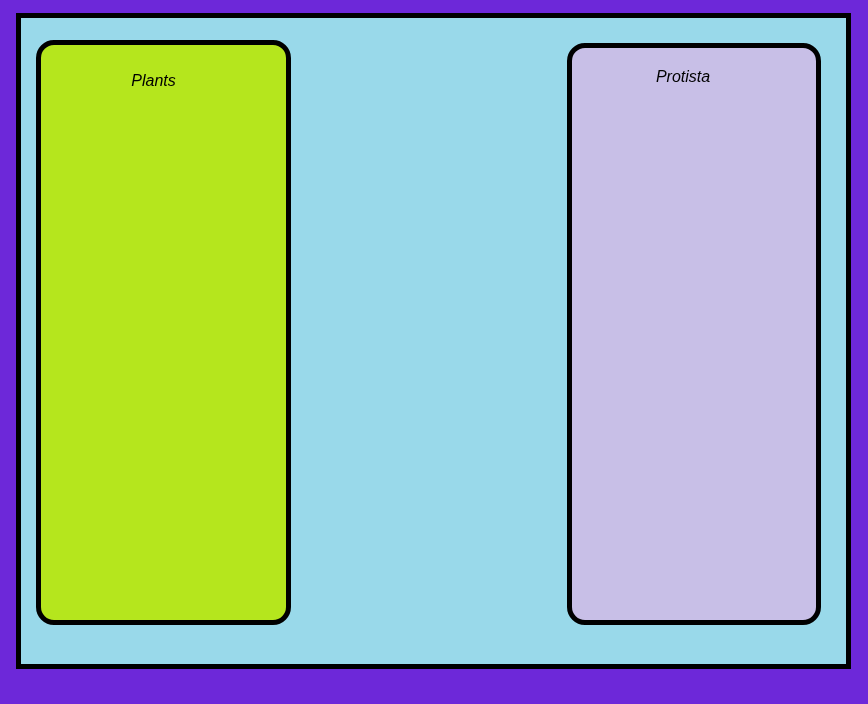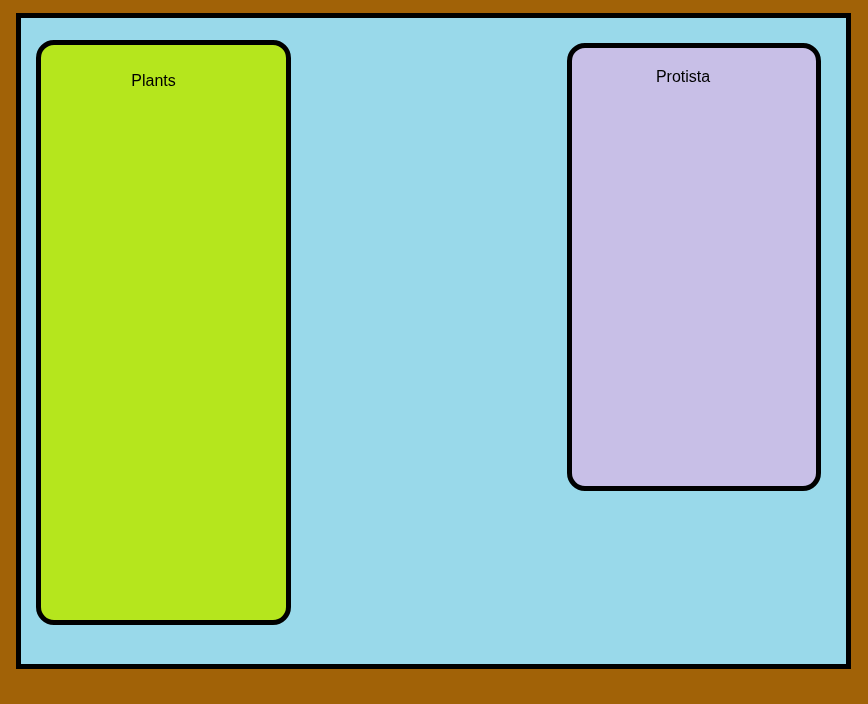--- a/index.html
+++ b/index.html
@@ -5,22 +5,23 @@
   html, body {
     margin: 0;
     padding: 0;
     background: #ffffff;
     font-family: "Liberation Sans", sans-serif;
   }
   .canvas {
     position: relative;
     width: 868px;
     height: 704px;
-    background: #a16207;
+    background: #6d28d9;
     overflow: hidden;
+    font-style: italic;
   }
   .frame {
     position: absolute;
     left: 16px;
     top: 13px;
     width: 835px;
     height: 656px;
     box-sizing: border-box;
     border: 5px solid #000000;
     background: #99D9EA;
@@ -41,21 +42,21 @@
   .col-animals {
     left: 278px;
     top: 24px;
     width: 252px;
     height: 583px;
   }
   .col-protista {
     left: 546px;
     top: 25px;
     width: 254px;
-    height: 448px;
+    height: 582px;
   }
   .column-label {
     display: inline-block;
     color: #000000;
     font-size: 16px;
     line-height: 20px;
   }
   .col-plants .column-label   { margin-top: 26px; transform: translateX(-10px); }
   .col-animals .column-label  { margin-top: 22px; }
   .col-protista .column-label { margin-top: 19px; transform: translateX(-11px); }

